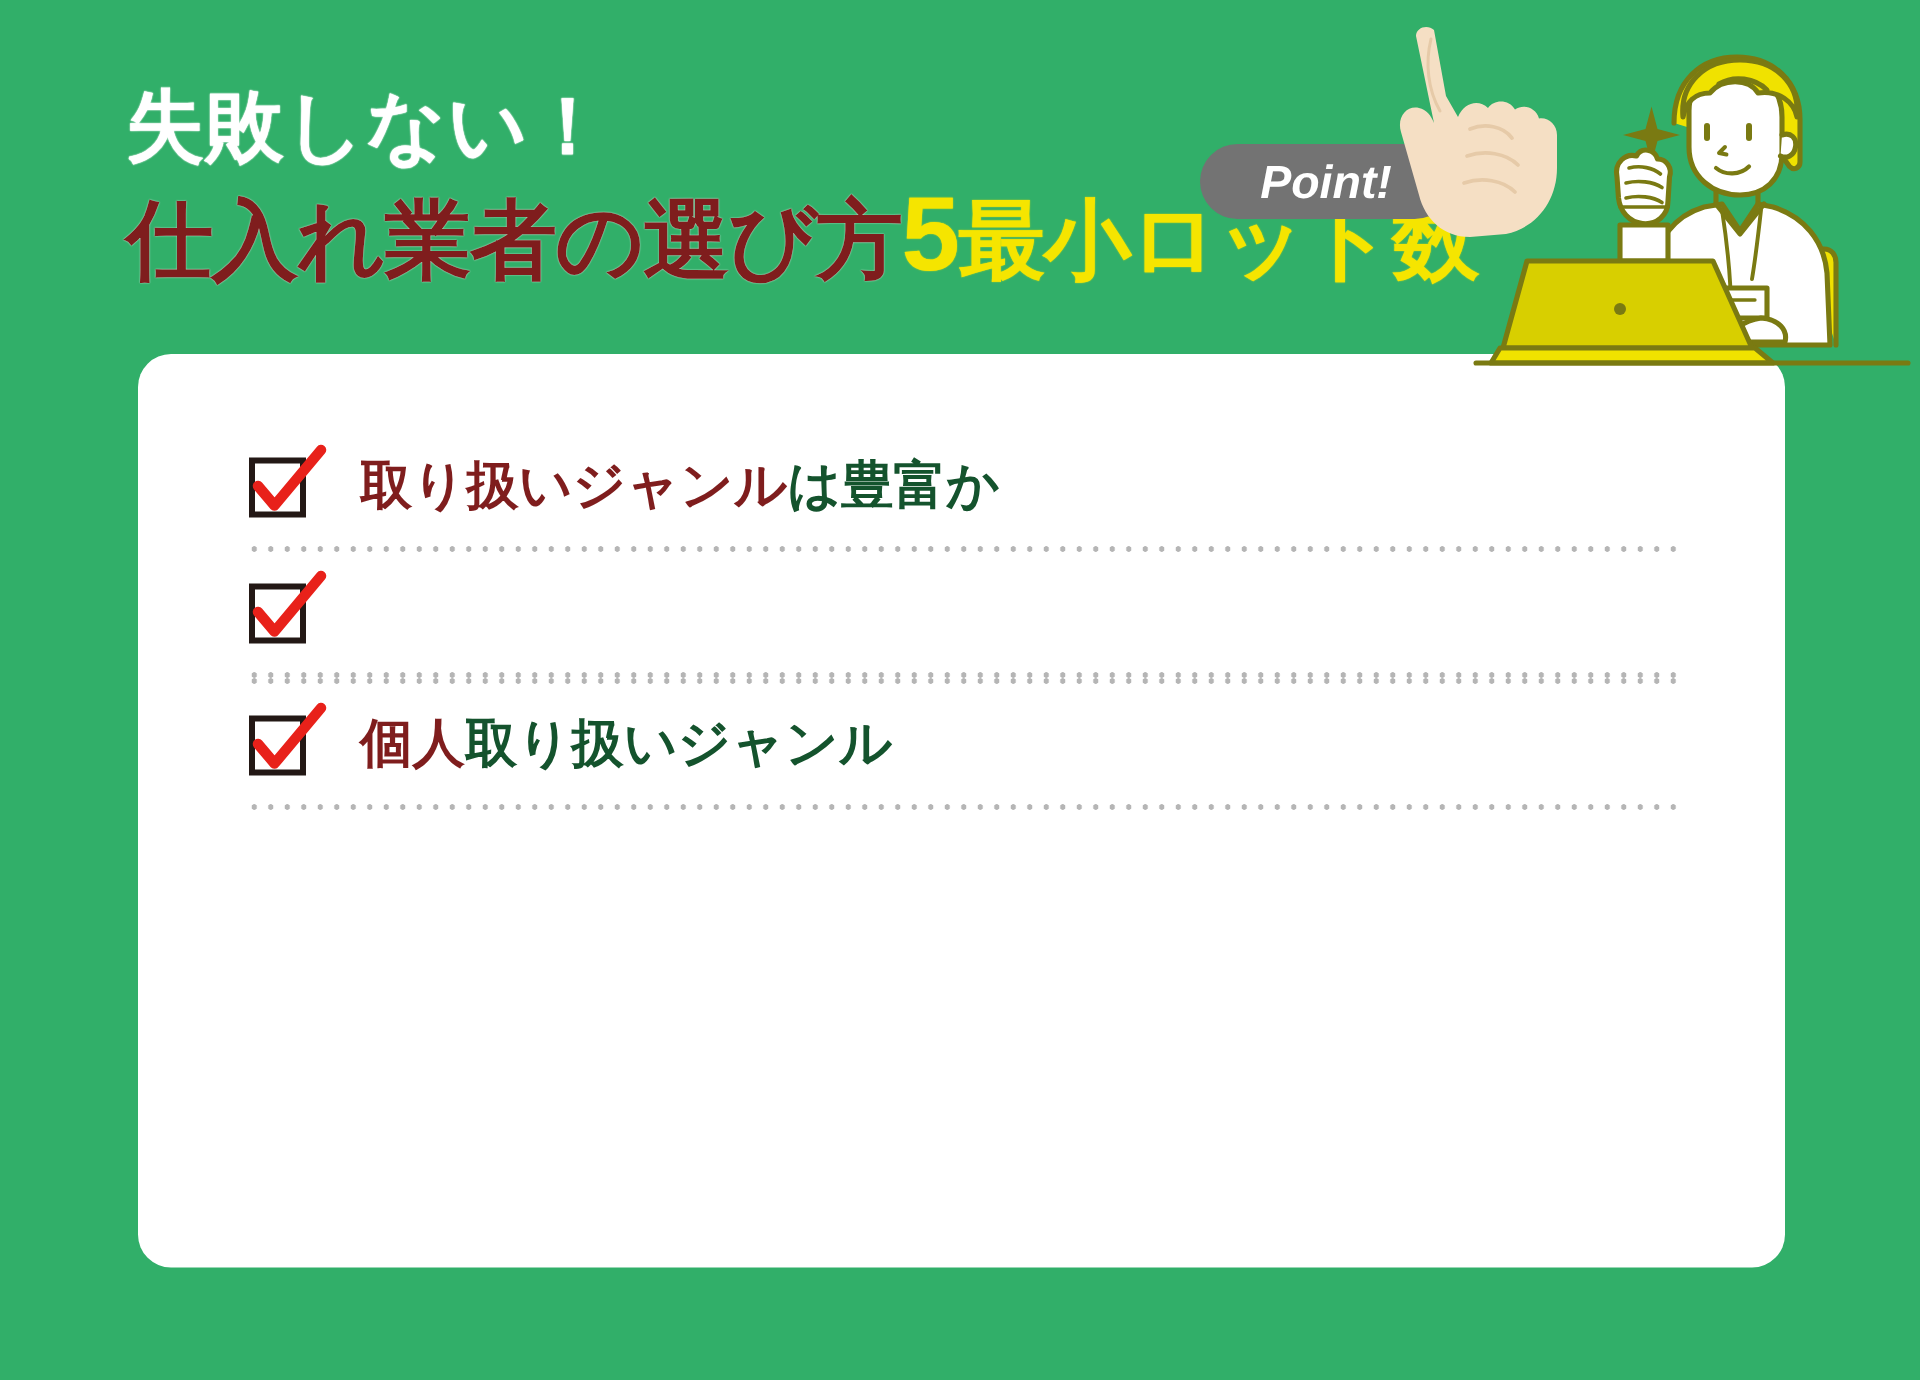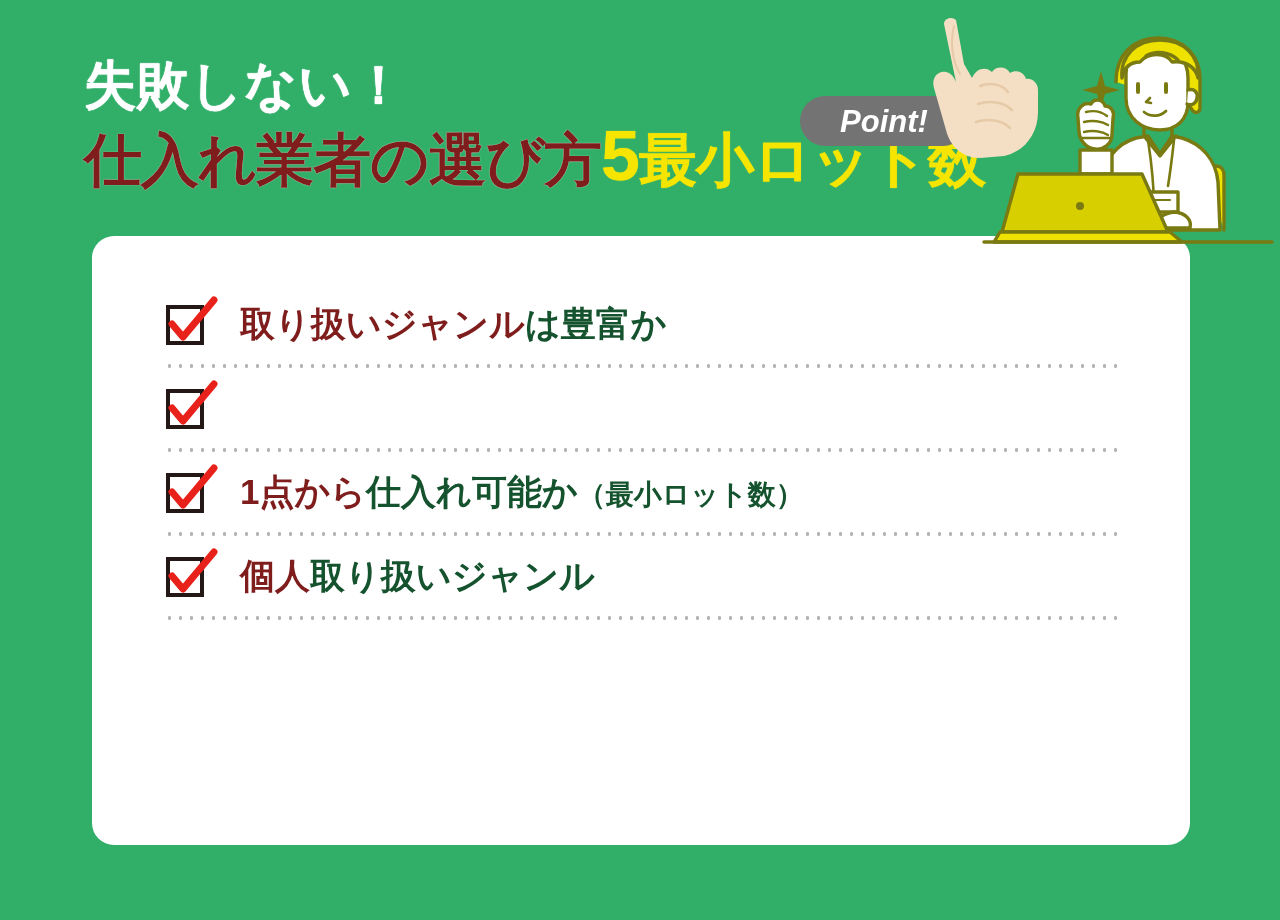--- a/index.html
+++ b/index.html
@@ -311,29 +311,20 @@
         <div class="separator"></div>
         <div class="item-row">
           <div class="checkbox">
             <div class="box"></div>
             <svg class="tick" viewBox="0 0 52 52">
               <path d="M8 26 L19 39 L50 2" fill="none" stroke="#e8211a" stroke-width="7" stroke-linecap="round" stroke-linejoin="round"></path>
             </svg>
           </div>
         </div>
         <div class="separator"></div>
-        <div class="item-row">
-          <div class="checkbox">
-            <div class="box"></div>
-            <svg class="tick" viewBox="0 0 52 52">
-              <path d="M8 26 L19 39 L50 2" fill="none" stroke="#e8211a" stroke-width="7" stroke-linecap="round" stroke-linejoin="round"></path>
-            </svg>
-          </div>
-          <div class="item-text"><span class="red">1点から</span><span class="blk">仕入れ可能か</span><span class="blk small">（最小ロット数）</span></div>
-        </div>
         <div class="separator"></div>
         <div class="item-row">
           <div class="checkbox">
             <div class="box"></div>
             <svg class="tick" viewBox="0 0 52 52">
               <path d="M8 26 L19 39 L50 2" fill="none" stroke="#e8211a" stroke-width="7" stroke-linecap="round" stroke-linejoin="round"></path>
             </svg>
           </div>
           <div class="item-text"><span class="red">個人</span><span class="blk">取り扱いジャンル</span></div>
         </div>

